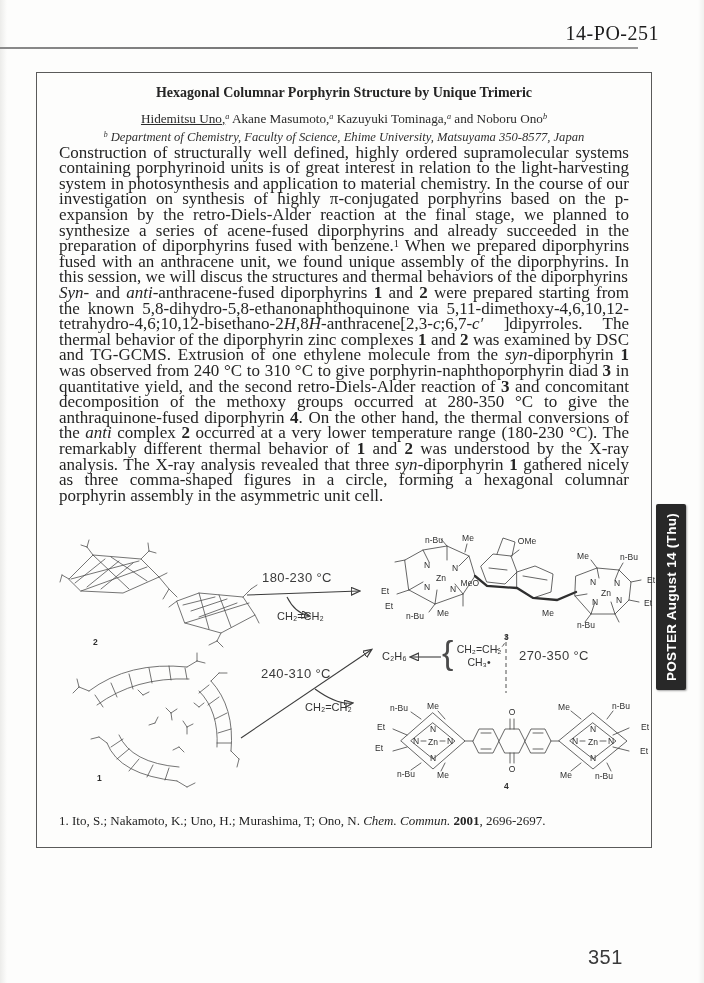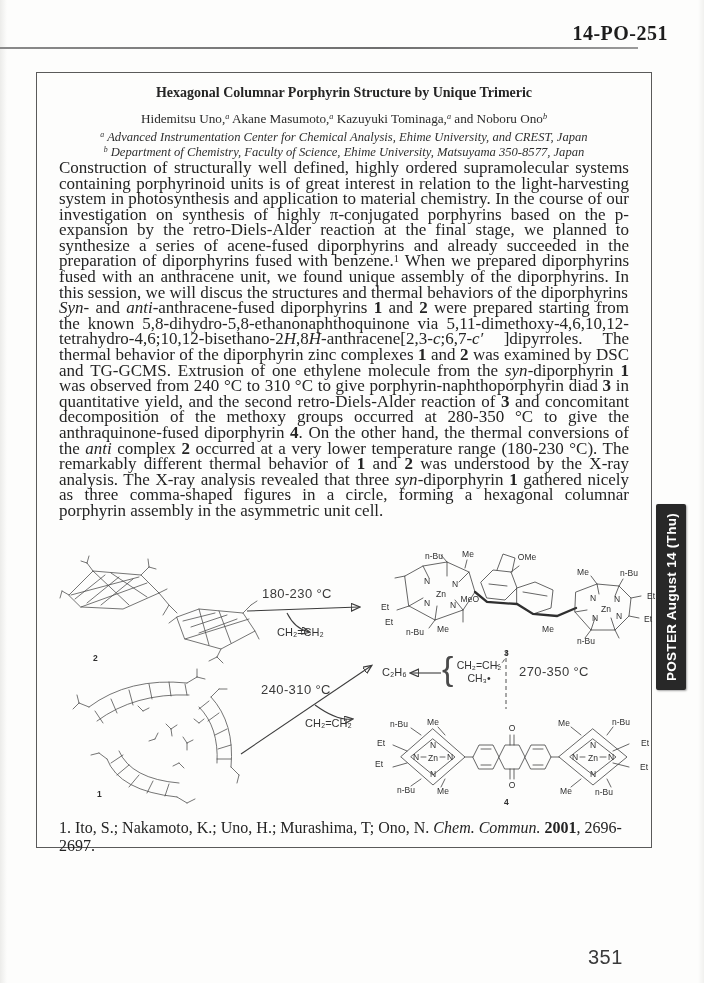--- a/index.html
+++ b/index.html
@@ -10,62 +10,62 @@
   #page{
     position:relative;
     width:704px;height:983px;
     margin:0 auto;
     background:linear-gradient(90deg,#ececea 0px,#fdfdfc 7px,#fdfdfc 698px,#f1f1ef 704px);
     color:#222;
     overflow:hidden;
   }
   
   .header-code{
-    position:absolute;top:22px;right:36px;
-    font-weight:bold;font-size:20px;letter-spacing:.5px;color:#1d1d1d;
+    position:absolute;top:22px;right:45px;
+    font-weight:normal;font-size:20px;letter-spacing:.5px;color:#1d1d1d;
     font-family:"Liberation Serif", serif;
   }
   .header-rule{
     position:absolute;top:47px;left:0;width:638px;height:2px;
     background:linear-gradient(90deg,#8a8a8a 0%,#6f6f6f 60%,#9a9a9a 100%);
   }
   
   .abstract-box{
     position:absolute;top:72px;left:36px;width:616px;height:776px;
     border:1.3px solid #5a5a5a;
     box-sizing:border-box;
     padding:0 22px;
   }
   .title-block{margin-top:11px;text-align:center;font-weight:bold;font-size:14px;line-height:17.5px;color:#252525;}
   .authors{margin-top:9px;text-align:center;font-size:13.2px;color:#2a2a2a;}
   .affils{margin-top:3px;text-align:center;font-style:italic;font-size:12.6px;line-height:15.2px;color:#2e2e2e;}
   .body-text{font-size:17px;line-height:15.6px;text-align:justify;color:#242424;}
   .body-text p{margin:0;}
   .i{font-style:italic;}
   .b{font-weight:bold;}
-  .u{}
+  .u{text-decoration:underline;}
   .sup{position:relative;top:-0.45em;font-size:62%;line-height:0;}
   .sup.i{font-style:italic;}
   
   .figure-area{position:relative;height:292px;margin-top:6px;font-family:"Liberation Sans", sans-serif;}
   .fig-abs{position:absolute;}
   .temp-label{font-size:13px;color:#3a3a3a;letter-spacing:.4px;white-space:nowrap;}
   .formula{font-size:11px;color:#343434;white-space:nowrap;}
   .brace{font-size:34px;font-weight:300;color:#4a4a4a;line-height:30px;}
   .species-stack{text-align:center;font-size:10.5px;line-height:13px;color:#343434;}
   .struct-num{font-family:"Liberation Sans", sans-serif;font-weight:bold;fill:#2c2c2c;font-size:12px;}
   svg.struct{overflow:visible;}
   svg.struct path, svg.struct line, svg.struct polyline{stroke:#3f3f3f;fill:none;stroke-width:.8;stroke-linecap:round;}
   svg.struct .bold-bond{stroke-width:2.3;stroke:#2f2f2f;}
   svg.struct text{font-family:"Liberation Sans", sans-serif;font-size:8.5px;fill:#2e2e2e;}
   svg.xray path{stroke:#474747;stroke-width:.75;fill:none;stroke-linecap:round;}
   svg.arrows path{stroke:#3c3c3c;fill:none;stroke-width:1.1;}
   svg.arrows .dash{stroke-dasharray:4 3;stroke-width:.9;}
   
-  .reference{margin-top:2px;font-size:16px;color:#242424;}
+  .reference{margin-top:12px;font-size:13px;color:#242424;}
   
   .poster-tab{
     position:absolute;left:656px;top:504px;width:30px;height:186px;
     background:#282828;border-radius:2px;
     box-shadow:1px 1px 2px rgba(0,0,0,.35);
   }
   .poster-tab span{
     position:absolute;left:50%;top:50%;
     transform:translate(-50%,-50%) rotate(-90deg);
     white-space:nowrap;
@@ -88,21 +88,20 @@
 
   <div class="abstract-box">
 
     <div class="title-block">
       <div>Hexagonal Columnar Porphyrin Structure by Unique Trimeric</div>
     </div>
 
     <div class="authors"><span class="u">Hidemitsu Uno,</span><span class="sup i">a</span><span> Akane Masumoto,</span><span class="sup i">a</span><span> Kazuyuki Tominaga,</span><span class="sup i">a</span><span> and Noboru Ono</span><span class="sup i">b</span></div>
 
     <div class="affils">
-      <div><span class="sup">a</span><span> Advanced Instrumentation Center for Chemical Analysis, Ehime University, and CREST, Japan</span></div>
       <div><span class="sup">b</span><span> Department of Chemistry, Faculty of Science, Ehime University, Matsuyama 350-8577, Japan</span></div>
     </div>
 
     <div class="body-text">
       <p><span>Construction of structurally well defined, highly ordered supramolecular systems containing porphyrinoid units is of great interest in relation to the light-harvesting system in  photosynthesis and application to material chemistry.  In the course of our investigation on synthesis of highly π-conjugated porphyrins based on the p-expansion by the retro-Diels-Alder reaction at the final stage, we planned to synthesize a series of acene-fused diporphyrins and already succeeded in the preparation of diporphyrins fused with benzene.</span><span class="sup">1</span><span>  When we prepared diporphyrins fused with an anthracene unit, we found unique assembly of the diporphyrins.  In this session, we will discus the structures and thermal behaviors of the diporphyrins</span></p>
       <p><span class="i">Syn-</span><span> and </span><span class="i">anti</span><span>-anthracene-fused diporphyrins </span><span class="b">1</span><span> and </span><span class="b">2</span><span> were prepared starting from the known 5,8-dihydro-5,8-ethanonaphthoquinone via 5,11-dimethoxy-4,6,10,12-tetrahydro-4,6;10,12-bisethano-2</span><span class="i">H</span><span>,8</span><span class="i">H</span><span>-anthracene[2,3-</span><span class="i">c</span><span>;6,7-</span><span class="i">c′</span><span> ]dipyrroles.  The thermal behavior of the diporphyrin zinc complexes </span><span class="b">1</span><span> and </span><span class="b">2</span><span> was examined by DSC and TG-GCMS.  Extrusion of one ethylene molecule from the </span><span class="i">syn</span><span>-diporphyrin </span><span class="b">1</span><span> was observed from 240 °C to 310 °C to give porphyrin-naphthoporphyrin diad </span><span class="b">3</span><span> in quantitative yield, and the second retro-Diels-Alder reaction of </span><span class="b">3</span><span> and concomitant decomposition of the methoxy groups occurred at 280-350 °C to give the anthraquinone-fused diporphyrin </span><span class="b">4</span><span>.  On the other hand, the thermal conversions of the </span><span class="i">anti</span><span> complex </span><span class="b">2</span><span> occurred at a very lower temperature range (180-230 °C).  The remarkably different thermal behavior of </span><span class="b">1</span><span> and </span><span class="b">2</span><span> was understood by the X-ray analysis.  The X-ray analysis revealed that three </span><span class="i">syn</span><span>-diporphyrin </span><span class="b">1</span><span> gathered nicely as three comma-shaped figures in a circle, forming a hexagonal columnar porphyrin assembly in the asymmetric unit cell.</span></p>
     </div>
 
     <div class="figure-area">
 

